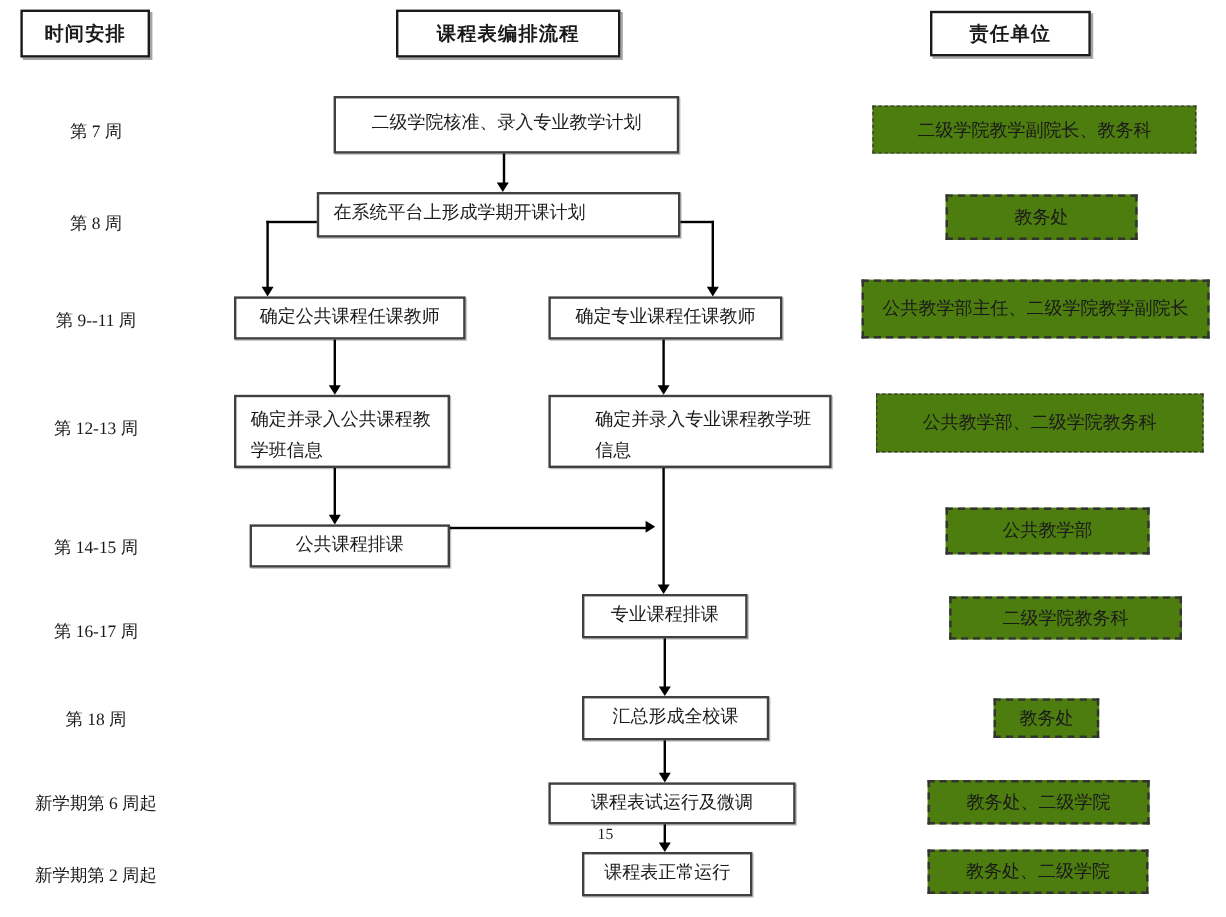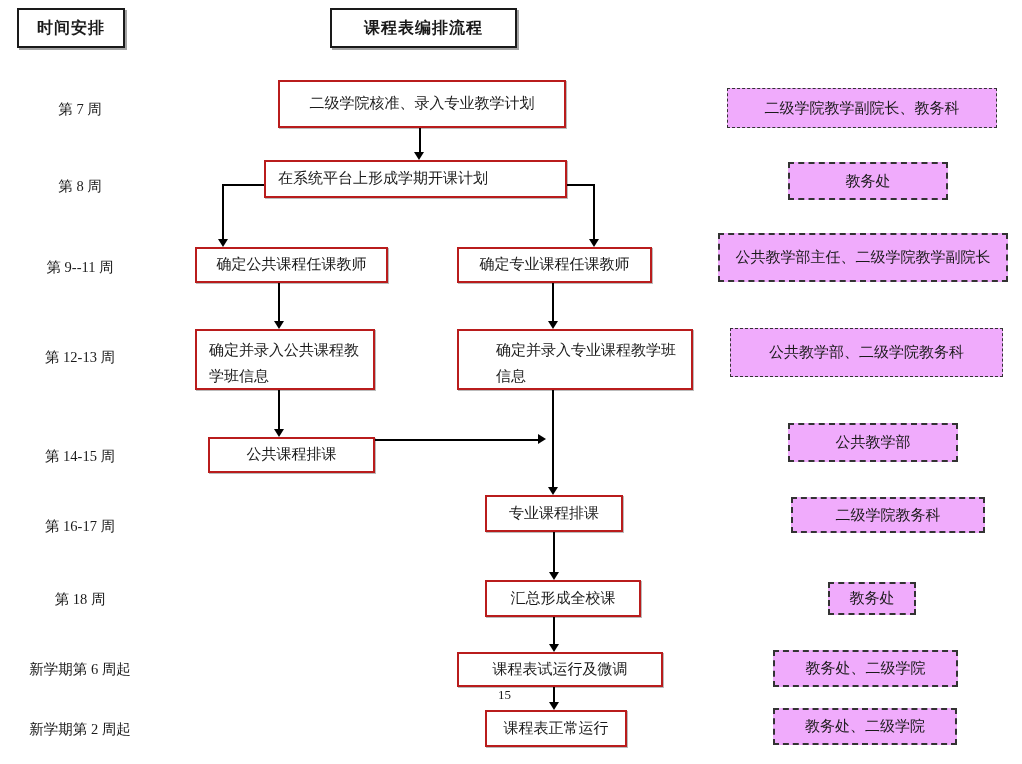--- a/index.html
+++ b/index.html
@@ -38,21 +38,21 @@
     text-align: center;
     font-size: 14.5px;
     white-space: nowrap;
   }
   
   .fbox {
     position: absolute;
     display: flex;
     align-items: center;
     justify-content: center;
-    border: 2px solid #b91c1c;
+    border: 2px solid #404040;
     box-shadow: 1px 1px 0 rgba(120,120,120,0.5);
     background: #ffffff;
     font-size: 15px;
     box-sizing: border-box;
     text-align: center;
     line-height: 1.55;
   }
   .fbox.ta-l {
     justify-content: flex-start;
     text-align: left;
@@ -63,21 +63,21 @@
     align-items: flex-start;
     padding-top: 6px;
     line-height: 1.75;
   }
   
   .rbox {
     position: absolute;
     display: flex;
     align-items: center;
     justify-content: center;
-    background: #f0abfc;
+    background: #4d7c0f;
     font-size: 15px;
     box-sizing: border-box;
     text-align: center;
     white-space: nowrap;
   }
   .rbox.dashed { border: 2px dashed #333333; }
   .rbox.dashdot { border: 1.4px dashed #333333; }
   
   .vl { position: absolute; width: 2px; background: #000000; }
   .hl { position: absolute; height: 2px; background: #000000; }
@@ -102,20 +102,21 @@
     font-family: "Liberation Serif", serif;
   }
 </style>
 </head>
 <body>
 
 <div id="canvas">
 
   <div class="hdr" style="left:17px; top:8px; width:104px; height:36px;">时间安排</div>
   <div class="hdr" style="left:330px; top:8px; width:183px; height:36px;">课程表编排流程</div>
+  <div class="hdr" style="left:775px; top:9px; width:130px; height:34px;">责任单位</div>
 
   <div class="tlabel" style="top:100px;">第 7 周</div>
   <div class="tlabel" style="top:177px;">第 8 周</div>
   <div class="tlabel" style="top:258px;">第 9--11 周</div>
   <div class="tlabel" style="top:348px;">第 12-13 周</div>
   <div class="tlabel" style="top:447px;">第 14-15 周</div>
   <div class="tlabel" style="top:517px;">第 16-17 周</div>
   <div class="tlabel" style="top:590px;">第 18 周</div>
   <div class="tlabel" style="top:660px;">新学期第 6 周起</div>
   <div class="tlabel" style="top:720px;">新学期第 2 周起</div>

